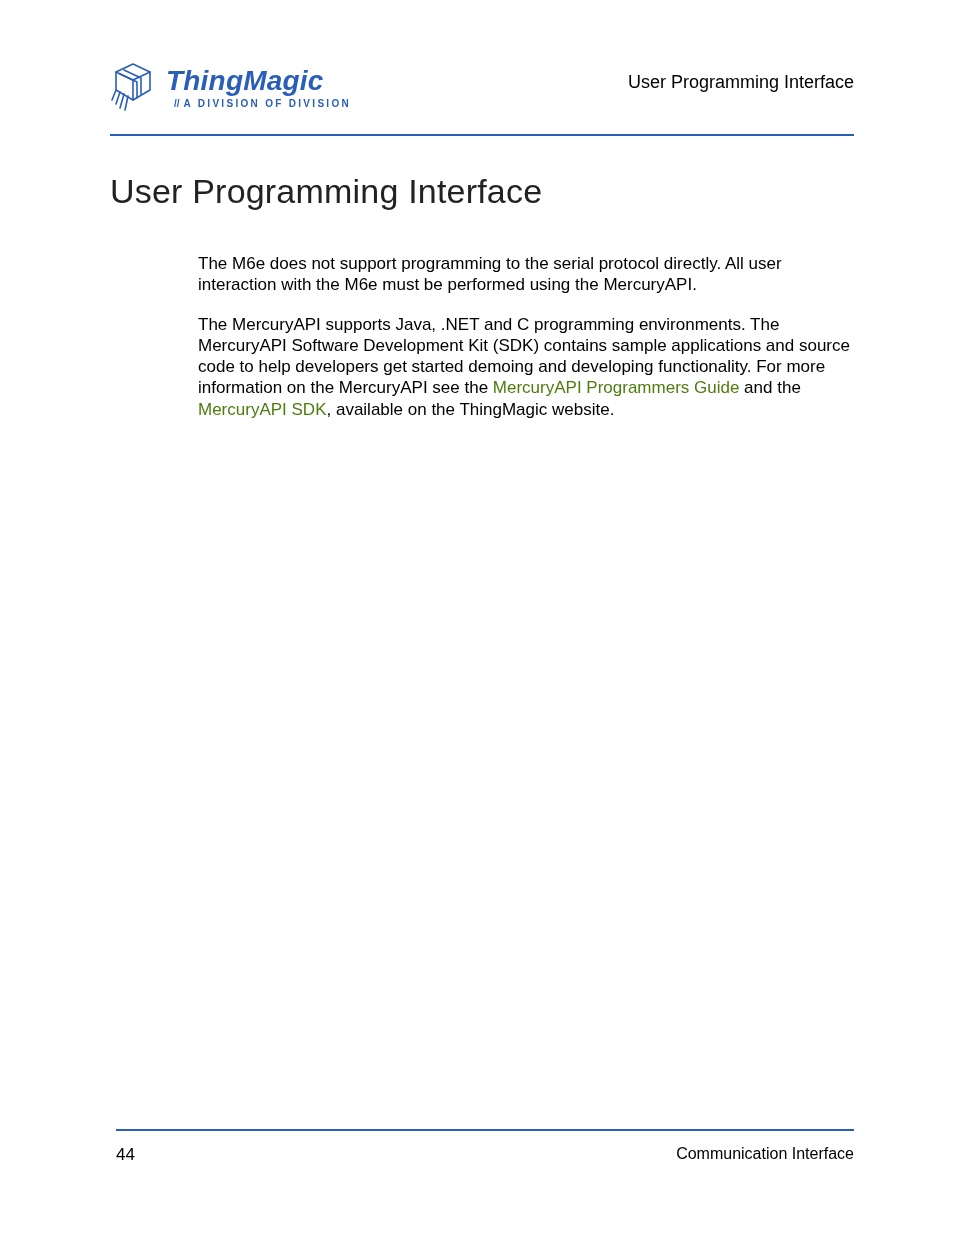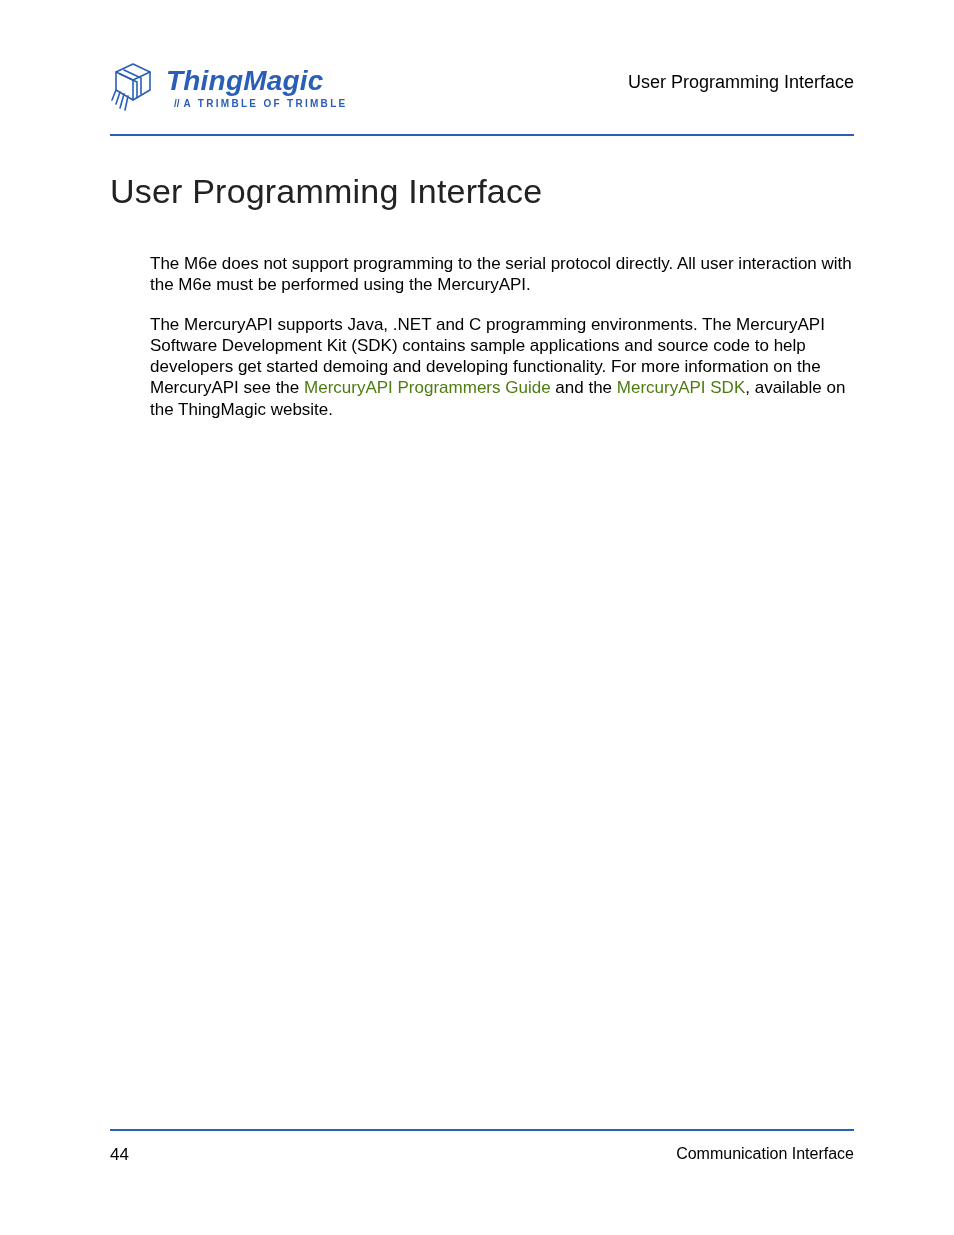--- a/index.html
+++ b/index.html
@@ -19,26 +19,26 @@
     margin-bottom: 36px;
   }
   .logo-block { display: flex; align-items: center; gap: 10px; }
   .logo-svg { width: 46px; height: 56px; flex: 0 0 auto; }
   .logo-text-wrap { display: flex; flex-direction: column; line-height: 1; }
   .logo-brand { font-style: italic; font-weight: 700; color: #2a5fb8; font-size: 28px; letter-spacing: 0.2px; }
   .logo-sub { font-size: 10px; letter-spacing: 2.3px; color: #2a5fb8; margin-top: 4px; margin-left: 8px; font-weight: 600; }
   .logo-sub .slashes { letter-spacing: 0; margin-right: 4px; }
   .header-title { font-size: 18px; color: #000; margin-top: 12px; }
   .main-heading { font-size: 34px; font-weight: 400; color: #222; margin: 10px 0 42px 0; letter-spacing: 0.2px; }
-  .body-text { margin-left: 40px; font-size: 17px; line-height: 1.25; }
+  .body-text { margin-left: 88px; font-size: 17px; line-height: 1.25; }
   .body-text p { margin-bottom: 18px; }
   .link { color: #4d7c0f; }
   .footer {
     position: absolute;
-    left: 110px; right: 100px; bottom: 70px;
+    left: 116px; right: 100px; bottom: 70px;
     border-top: 2px solid #2a5fb8;
     padding-top: 14px;
     display: flex;
     justify-content: space-between;
     font-size: 16px;
   }
   .page-num { font-size: 17px; }
   .footer-title { font-size: 16px; }
 </style>
 </head>
@@ -56,21 +56,21 @@
           <polyline points="10,14 27,22 27,38"></polyline>
           <polyline points="14,10 31,18 31,34"></polyline>
           <line x1="6" y1="30" x2="2" y2="40"></line>
           <line x1="10" y1="32" x2="6" y2="44"></line>
           <line x1="14" y1="34" x2="10" y2="48"></line>
           <line x1="18" y1="36" x2="15" y2="50"></line>
         </g>
       </svg>
       <div class="logo-text-wrap">
         <span class="logo-brand">ThingMagic</span>
-        <span class="logo-sub"><span class="slashes">//</span><span>A TRIMBLE OF TRIMBLE</span></span>
+        <span class="logo-sub"><span class="slashes">//</span><span>A DIVISION OF DIVISION</span></span>
       </div>
     </div>
     <div class="header-title">User Programming Interface</div>
   </div>
 
   <h1 class="main-heading">User Programming Interface</h1>
 
   <div class="body-text">
     <p>The M6e does not support programming to the serial protocol directly. All user interaction with the M6e must be performed using the MercuryAPI.</p>
     <p><span>The MercuryAPI supports Java, .NET and C programming environments. The MercuryAPI Software Development Kit (SDK) contains sample applications and source code to help developers get started demoing and developing functionality. For more information on the MercuryAPI see the </span><span class="link">MercuryAPI Programmers Guide</span><span> and the </span><span class="link">MercuryAPI SDK</span><span>, available on the ThingMagic website.</span></p>

